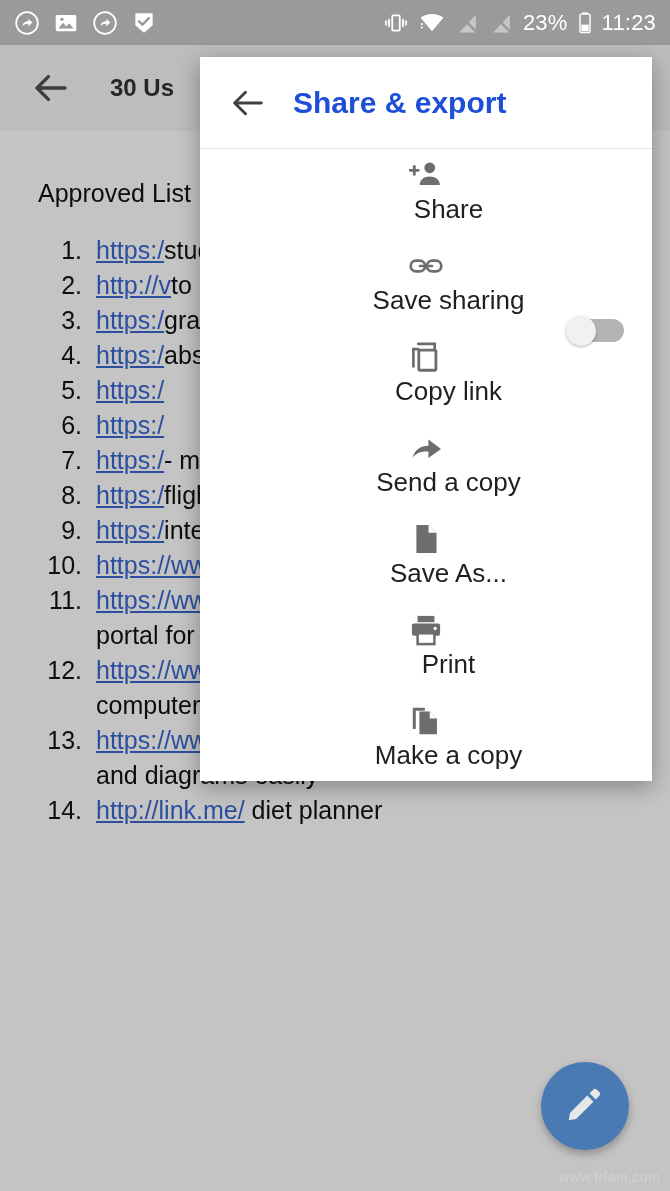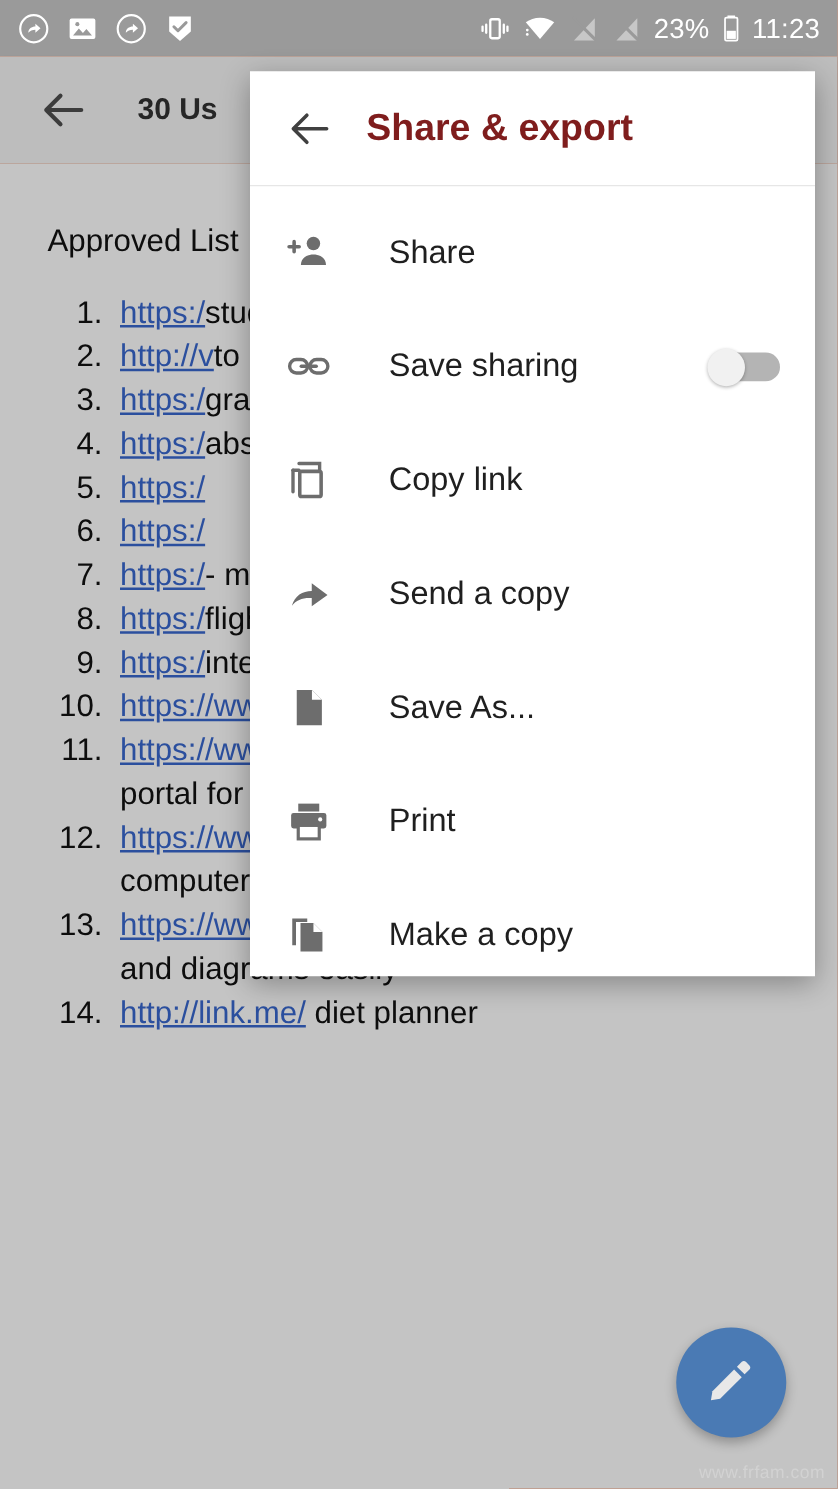--- a/index.html
+++ b/index.html
@@ -13,21 +13,21 @@
     position: relative;
     overflow: hidden;
     font-family: "Liberation Sans", sans-serif;
     -webkit-font-smoothing: antialiased;
   }
 
   
   #bg-app {
     position: absolute;
     inset: 0;
-    background: #c2410c;
+    background: #4d7c0f;
   }
 
   
   #status-bar {
     position: absolute;
     top: 0; left: 0; right: 0;
     height: 45px;
     background: #9a9a9a;
     display: flex;
     align-items: center;
@@ -166,32 +166,33 @@
     align-items: center;
     padding: 0 28px;
     box-sizing: border-box;
     border-bottom: 1px solid #e6e6e6;
   }
   #dialog-back { width: 40px; height: 40px; display:block; flex: 0 0 40px;}
   #dialog-title {
     margin-left: 25px;
     font-size: 30px;
     font-weight: bold;
-    color: #7f1d1d;
+    color: #1d4ed8;
     white-space: nowrap;
   }
   #menu-list {
     padding-top: 7px;
   }
   .menu-item {
     display: flex;
     align-items: center;
     height: 91px;
     padding: 0 28px;
     box-sizing: border-box;
+    flex-direction: column;
   }
   .menu-icon {
     width: 38px;
     flex: 0 0 38px;
     display: flex;
     align-items: center;
     justify-content: center;
     color: #6d6d6d;
   }
   .menu-label {

